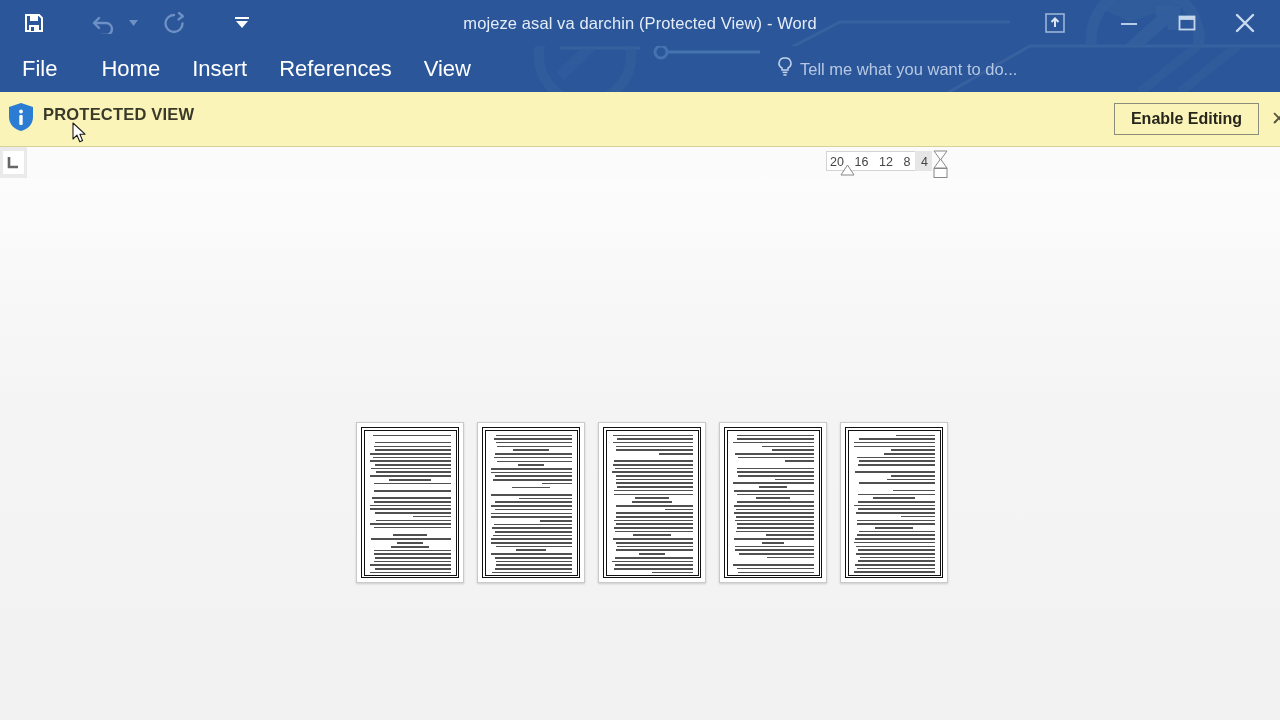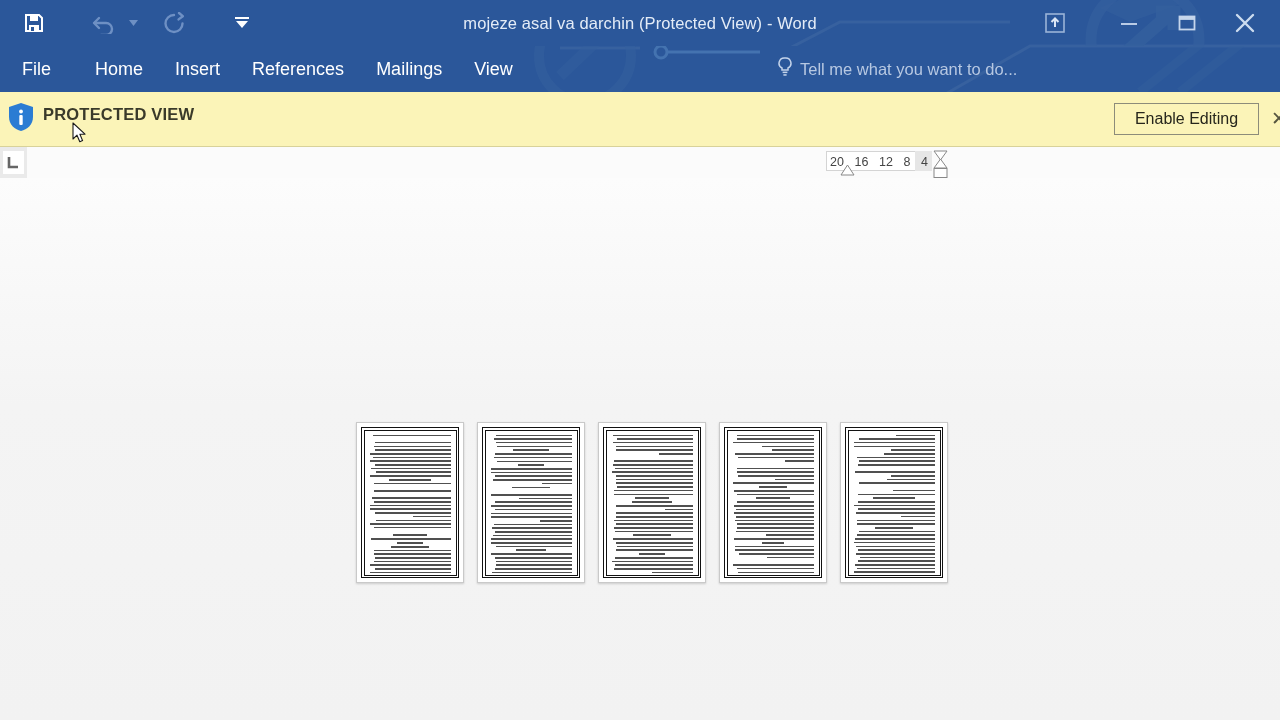--- a/index.html
+++ b/index.html
@@ -43,21 +43,21 @@
 
   
   .tabsrow {
     position: absolute; left: 0; top: 46px;
     width: 1280px; height: 46px;
     background: #2b579a; overflow: hidden;
   }
   .tabs { position: absolute; left: 0; top: 0; height: 46px; display: flex; align-items: center; }
   .tab {
     height: 46px; display: flex; align-items: center;
-    padding: 0 16px; color: #ffffff; font-size: 18px; white-space: nowrap;
+    padding: 0 16px; color: #ffffff; font-size: 22px; white-space: nowrap;
   }
   .tab.file { padding: 0 18px 0 22px; }
   .tellme {
     position: absolute; left: 778px; top: 0; height: 46px;
     display: flex; align-items: center; gap: 8px;
     color: #b7c8e2; font-size: 16.5px; white-space: nowrap;
   }
   .share-btn {
     position: absolute; right: 0; top: 3px;
     height: 40px; display: flex; align-items: center; gap: 8px;
@@ -80,21 +80,21 @@
   }
   .pv-msg {
     color: #2b2b20; font-size: 16.5px; line-height: 25px;
     margin: 6px 0 0 10px; width: 855px;
   }
   .pv-enable {
     position: absolute; left: 1114px; top: 103px;
     width: 145px; height: 32px;
     border: 1px solid #8c8c7a; background: #fbf4b8;
     color: #26261c; font-size: 16px;
-    display: flex; align-items: center; justify-content: center;
+    display: flex; align-items: center; justify-content: center; font-weight: bold;
   }
   .pv-close {
     position: absolute; left: 1271px; top: 109px;
     color: #55553f; font-size: 19px; line-height: 19px;
   }
 
   
   .ruler-h {
     position: absolute; left: 0; top: 147px;
     width: 1280px; height: 31px;
@@ -268,21 +268,20 @@
     <circle cx="585" cy="10" r="46" fill="none" stroke="#34609e" stroke-width="10" opacity=".55"></circle>
     <path d="M560 30 L600 -8" stroke="#34609e" stroke-width="11" opacity=".55"></path>
     <path d="M1140 46 L1210 -10 M1180 46 L1250 -10" stroke="#34609e" stroke-width="9" opacity=".45"></path>
   </svg>
 
   <div class="tabs">
     <div class="tab file">File</div>
     <div class="tab" style="margin-left:10px;">Home</div>
     <div class="tab">Insert</div>
     <div class="tab">References</div>
-    <div class="tab">Mailings</div>
     <div class="tab">View</div>
   </div>
 
   <div class="tellme">
     <span>
       <svg width="14" height="20" viewBox="0 0 14 20">
           <path d="M7 1 A5.3 5.3 0 0 0 4 11 L4 13 L10 13 L10 11 A5.3 5.3 0 0 0 7 1 z" fill="none" stroke="#c3d3ea" stroke-width="1.5"></path>
           <rect x="4.6" y="14.6" width="4.8" height="1.5" fill="#c3d3ea"></rect>
           <rect x="5.4" y="17.2" width="3.2" height="1.5" fill="#c3d3ea"></rect>
         </svg>

